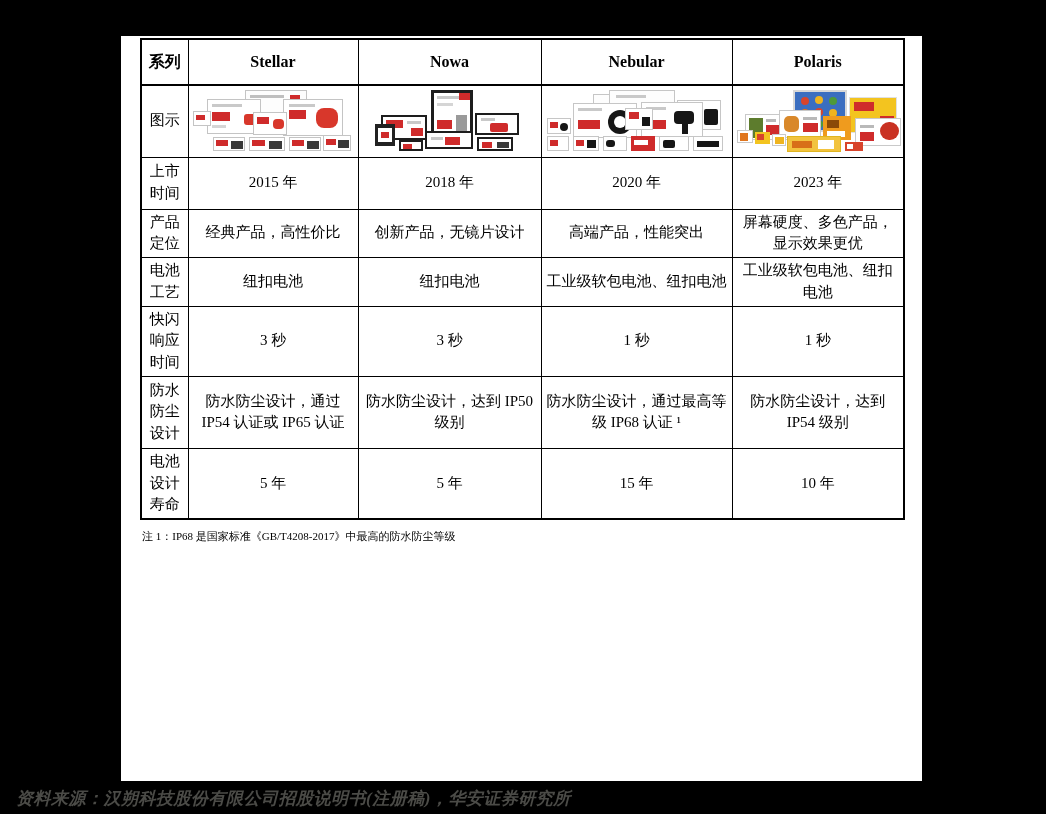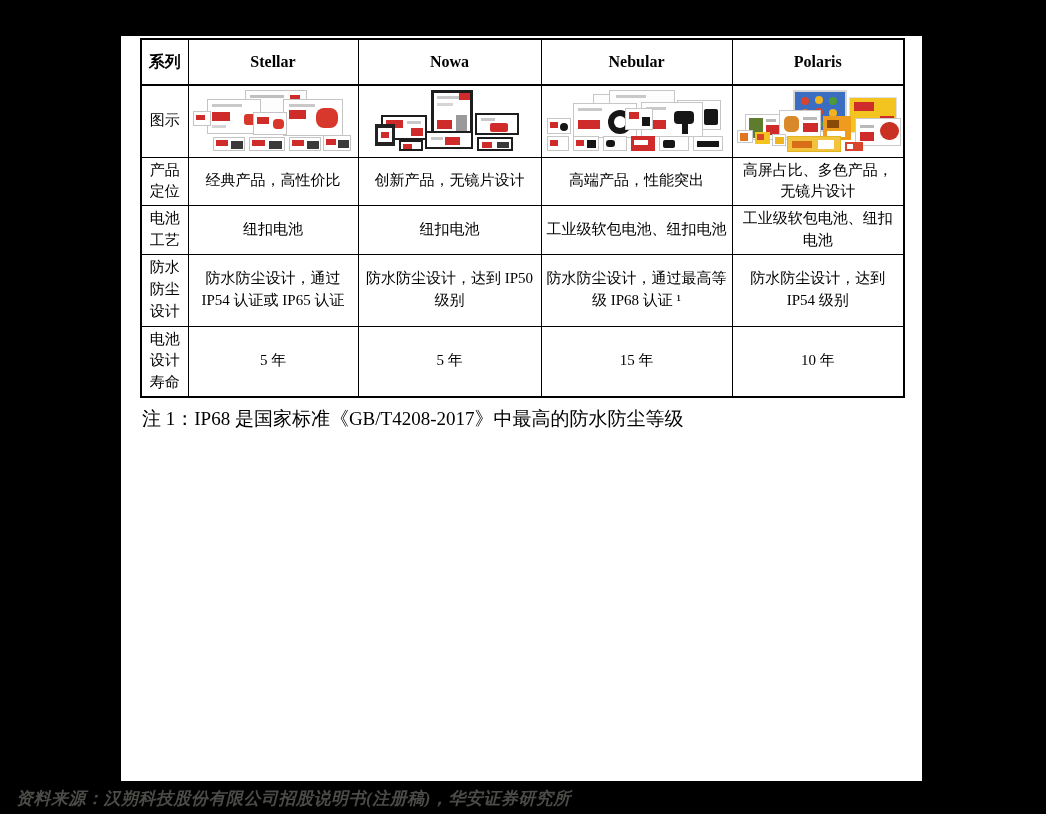--- a/index.html
+++ b/index.html
@@ -33,21 +33,21 @@
   tr.rh-48 td { height:48px; }
   tr.rh-44 td { height:44px; }
   tr.rh-69 td { height:69px; }
   tr.rh-90 td { height:90px; }
   tr.rh-72 td { height:72px; }
   tr.rh-65 td { height:65px; }
   td.num { font-size:16px; }
   td.img-cell { padding:2px; }
   .pimg { position:relative; margin:0 auto; }
   .footnote {
-    margin:9px 0 0 21px; font-size:19px; color:#000; line-height:1.3;
+    margin:9px 0 0 21px; font-size:11px; color:#000; line-height:1.3;
   }
   .source-line {
     position:absolute; left:16px; top:787px;
     font-size:17px; font-weight:bold; font-style:italic;
     color:#4b4b47; letter-spacing:0.5px;
   }
 </style>
 </head>
 <body>
 
@@ -251,35 +251,52 @@
               </div>
               <div style="position: absolute; box-sizing: border-box; left: 35px; top: 44px; width: 14px; height: 12px; background: rgb(255, 255, 255); border: 1px solid rgb(201, 201, 201);">
                 <div style="position: absolute; box-sizing: border-box; left: 2px; top: 2px; width: 9px; height: 7px; background: rgb(239, 180, 31);"></div>
               </div>
               <div style="position: absolute; box-sizing: border-box; left: 108px; top: 52px; width: 18px; height: 9px; background: rgb(216, 68, 44);">
                 <div style="position: absolute; box-sizing: border-box; left: 2px; top: 2px; width: 6px; height: 5px; background: rgb(255, 255, 255);"></div>
               </div>
             </div>
           </td>
       </tr>
+      <tr class="rh-52">
+        <td class="lbl">上市
+时间</td>
+        <td class="num">2015 年</td>
+        <td class="num">2018 年</td>
+        <td class="num">2020 年</td>
+        <td class="num">2023 年</td>
+      </tr>
       <tr class="rh-45">
         <td class="lbl">产品
 定位</td>
         <td>经典产品，高性价比</td>
         <td>创新产品，无镜片设计</td>
         <td>高端产品，性能突出</td>
-        <td>高屏占比、多色产品，无镜片设计</td>
+        <td>屏幕硬度、多色产品，显示效果更优</td>
       </tr>
       <tr class="rh-48">
         <td class="lbl">电池
 工艺</td>
         <td>纽扣电池</td>
         <td>纽扣电池</td>
         <td>工业级软包电池、纽扣电池</td>
         <td>工业级软包电池、纽扣电池</td>
+      </tr>
+      <tr class="rh-69">
+        <td class="lbl">快闪
+响应
+时间</td>
+        <td class="num">3 秒</td>
+        <td class="num">3 秒</td>
+        <td class="num">1 秒</td>
+        <td class="num">1 秒</td>
       </tr>
       <tr class="rh-72">
         <td class="lbl">防水
 防尘
 设计</td>
         <td>防水防尘设计，通过 IP54 认证或 IP65 认证</td>
         <td>防水防尘设计，达到 IP50 级别</td>
         <td>防水防尘设计，通过最高等级 IP68 认证 ¹</td>
         <td>防水防尘设计，达到 IP54 级别</td>
       </tr>

